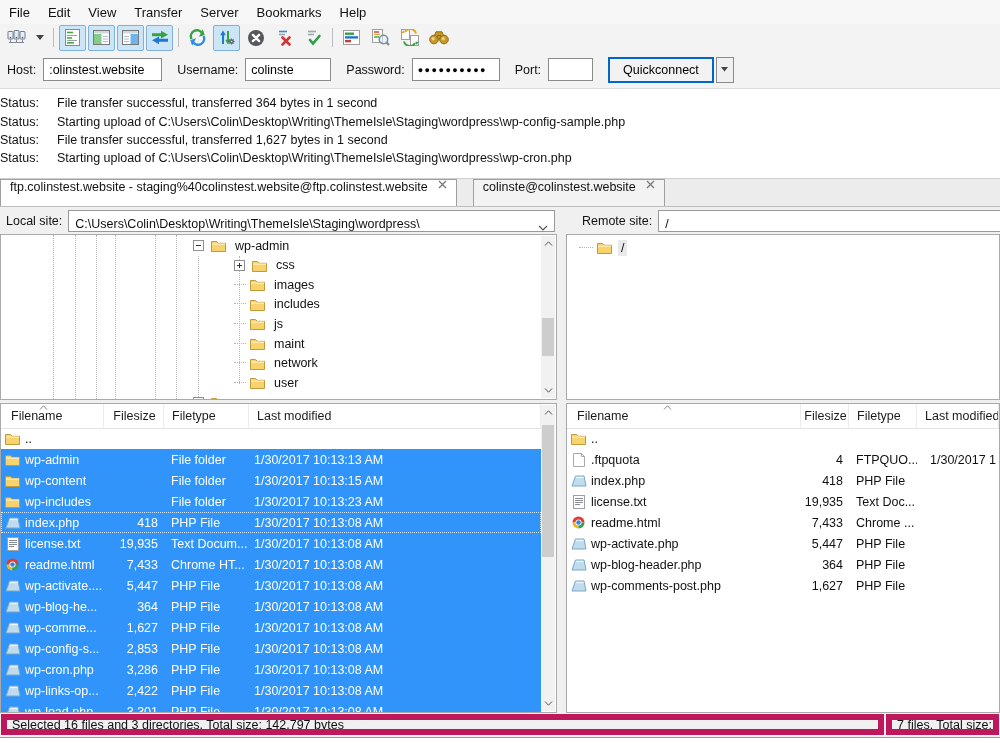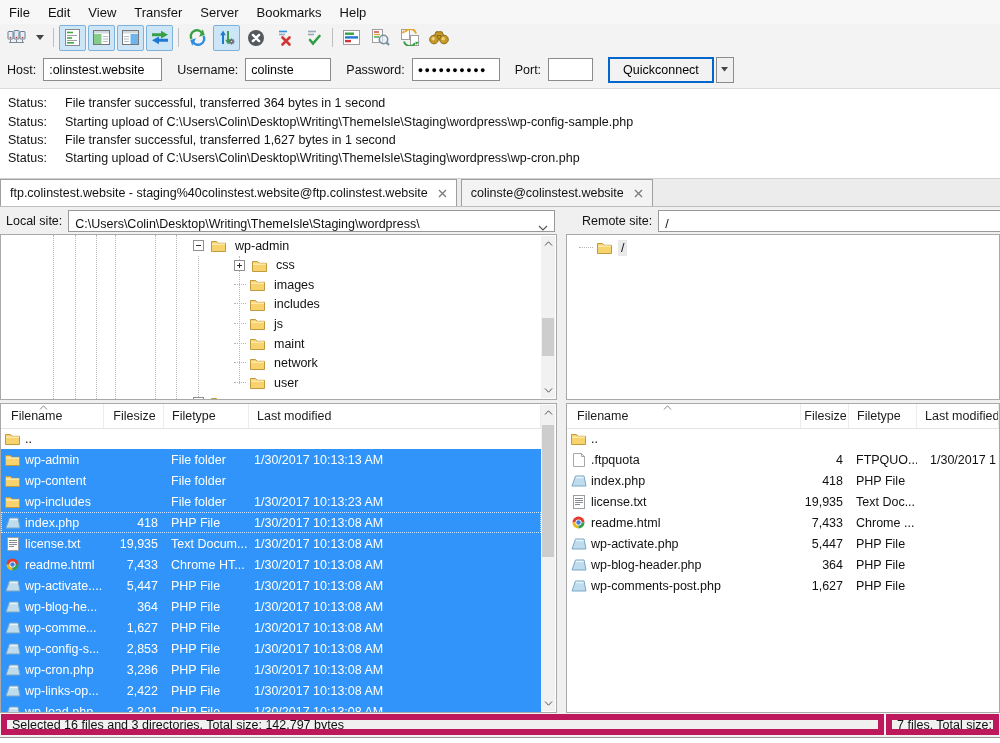--- a/index.html
+++ b/index.html
@@ -22,25 +22,25 @@
   .quickbar{position:absolute;left:0;top:51px;width:100%;height:38px;background:#f3f3f3;border-bottom:1px solid #dcdcdc;display:flex;align-items:center;padding-left:7px;font-size:12.5px;box-sizing:border-box}
   .qc-label{margin-right:7px;flex:none}
   .qc-input{height:23px;border:1px solid #8b8b8b;background:#fff;padding:0 5px;font-family:"Liberation Sans",sans-serif;font-size:12.5px;margin-right:15px;box-sizing:border-box}
   .w-host{width:119px}.w-user{width:86px}.w-pass{width:88px;font-size:9px;letter-spacing:1.5px}.w-port{width:45px}
   .qc-btn{height:26px;border:2px solid #0066cc;background:#f2f2f2;padding:0 13px;font-family:"Liberation Sans",sans-serif;font-size:12.5px;margin-right:2px}
   .qc-dd{height:26px;width:18px;border:1px solid #8b8b8b;background:#f0f0f0;display:flex;align-items:center;justify-content:center;padding:0}
 
   
   .log{position:absolute;left:0;top:89px;width:100%;height:90px;background:#fff;border-bottom:1px solid #d0d0d0;padding-top:5px;font-size:12.5px;overflow:hidden;box-sizing:border-box}
   .log-row{display:flex;height:18.4px;align-items:center;white-space:nowrap}
-  .log-label{width:57px;padding-left:8px;flex:none}
+  .log-label{width:57px;flex:none}
 
   
   .tabbar{position:absolute;left:0;top:179px;width:100%;height:28px;background:#ececec;display:flex;align-items:flex-end;border-bottom:1px solid #bdbdbd;box-sizing:border-box}
-  .tab{height:26px;display:flex;align-items:center;padding:0 9px;border:1px solid #9f9f9f;border-bottom:none;margin-right:4px;font-size:12.5px;background:#f3f3f3;white-space:nowrap}
+  .tab{height:26px;display:flex;align-items:flex-start;padding:0 9px;border:1px solid #9f9f9f;border-bottom:none;margin-right:16px;font-size:12.5px;background:#f3f3f3;white-space:nowrap}
   .tab.active{background:#fff}
   .tab-close{margin-left:10px;display:flex}
 
   
   .site-left{position:absolute;top:207px;left:0;width:557px;height:27px;display:flex;align-items:center;font-size:12.5px}
   .site-right{position:absolute;top:207px;left:576px;width:434px;height:27px;display:flex;align-items:center;font-size:12.5px}
   .site-label{padding:0 6px;flex:none}
   .combo{flex:1;height:22px;border:1px solid #999;background:#fff;display:flex;align-items:flex-end;padding:0 6px;margin-right:2px;white-space:nowrap;overflow:hidden;box-sizing:border-box}
   .combo .chev{margin-left:auto;flex:none}
   .site-right .combo{margin-right:0;border-right:none}
@@ -535,20 +535,21 @@
           <span class="icon">
             <svg width="15" height="13" viewBox="0 0 15 13">
               <path d="M0.5 2.5h5l1.6 1.8h7.4v8.2h-14z" fill="#f7d26d" stroke="#c09a3e"></path>
               <path d="M1 5.2h13" stroke="#fce8a8" stroke-width="1.6"></path>
             </svg>
           </span>
           <span>wp-content</span>
         </div>
         <div class="c-size"></div>
         <div class="c-type">File folder</div>
+        <div class="c-mod">1/30/2017 10:13:15 AM</div>
       </div>
       <div class="frow cols-local sel">
         <div class="c-name">
           <span class="icon">
             <svg width="15" height="13" viewBox="0 0 15 13">
               <path d="M0.5 2.5h5l1.6 1.8h7.4v8.2h-14z" fill="#f7d26d" stroke="#c09a3e"></path>
               <path d="M1 5.2h13" stroke="#fce8a8" stroke-width="1.6"></path>
             </svg>
           </span>
           <span>wp-includes</span>

